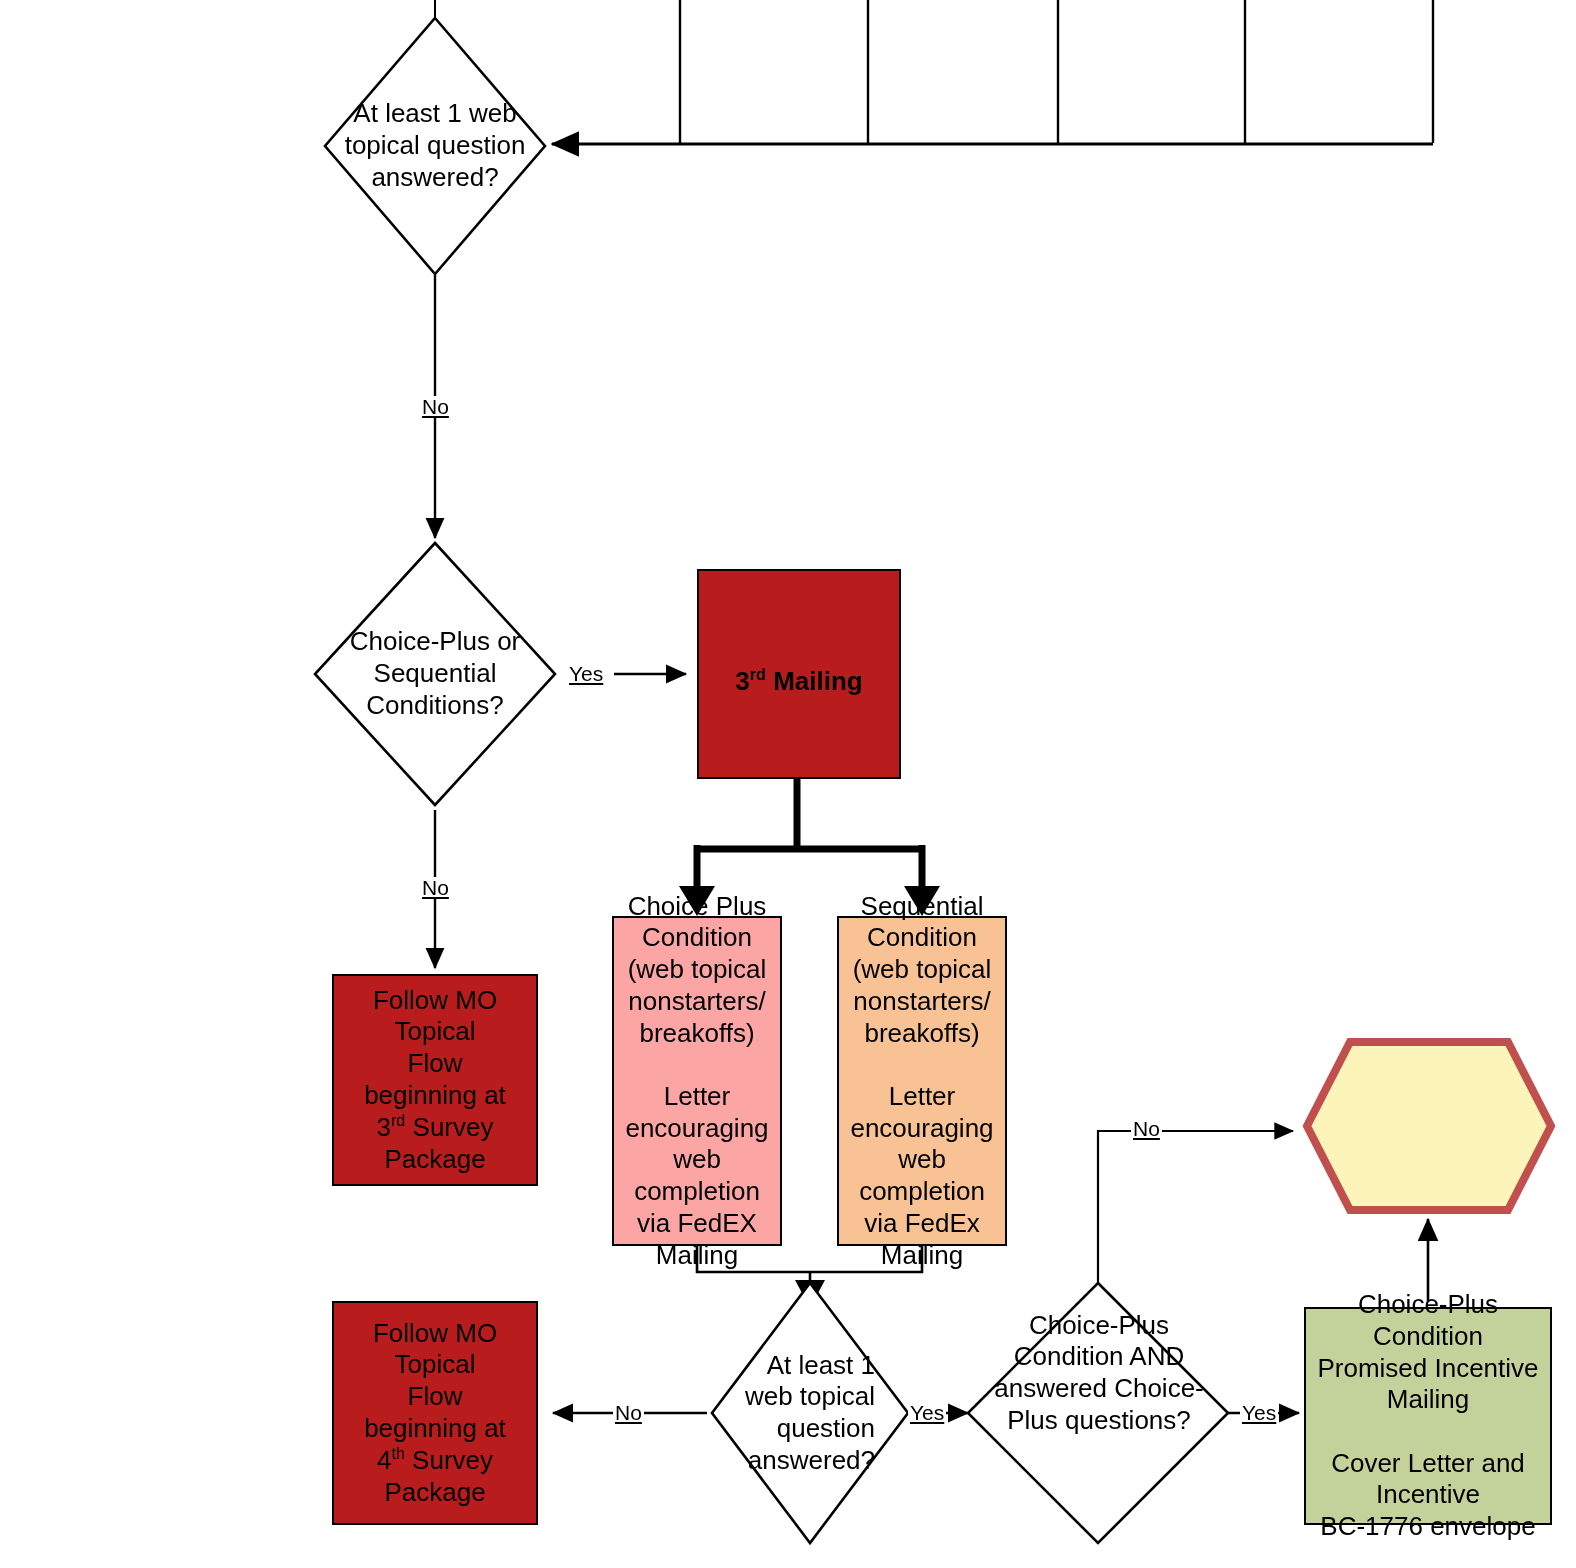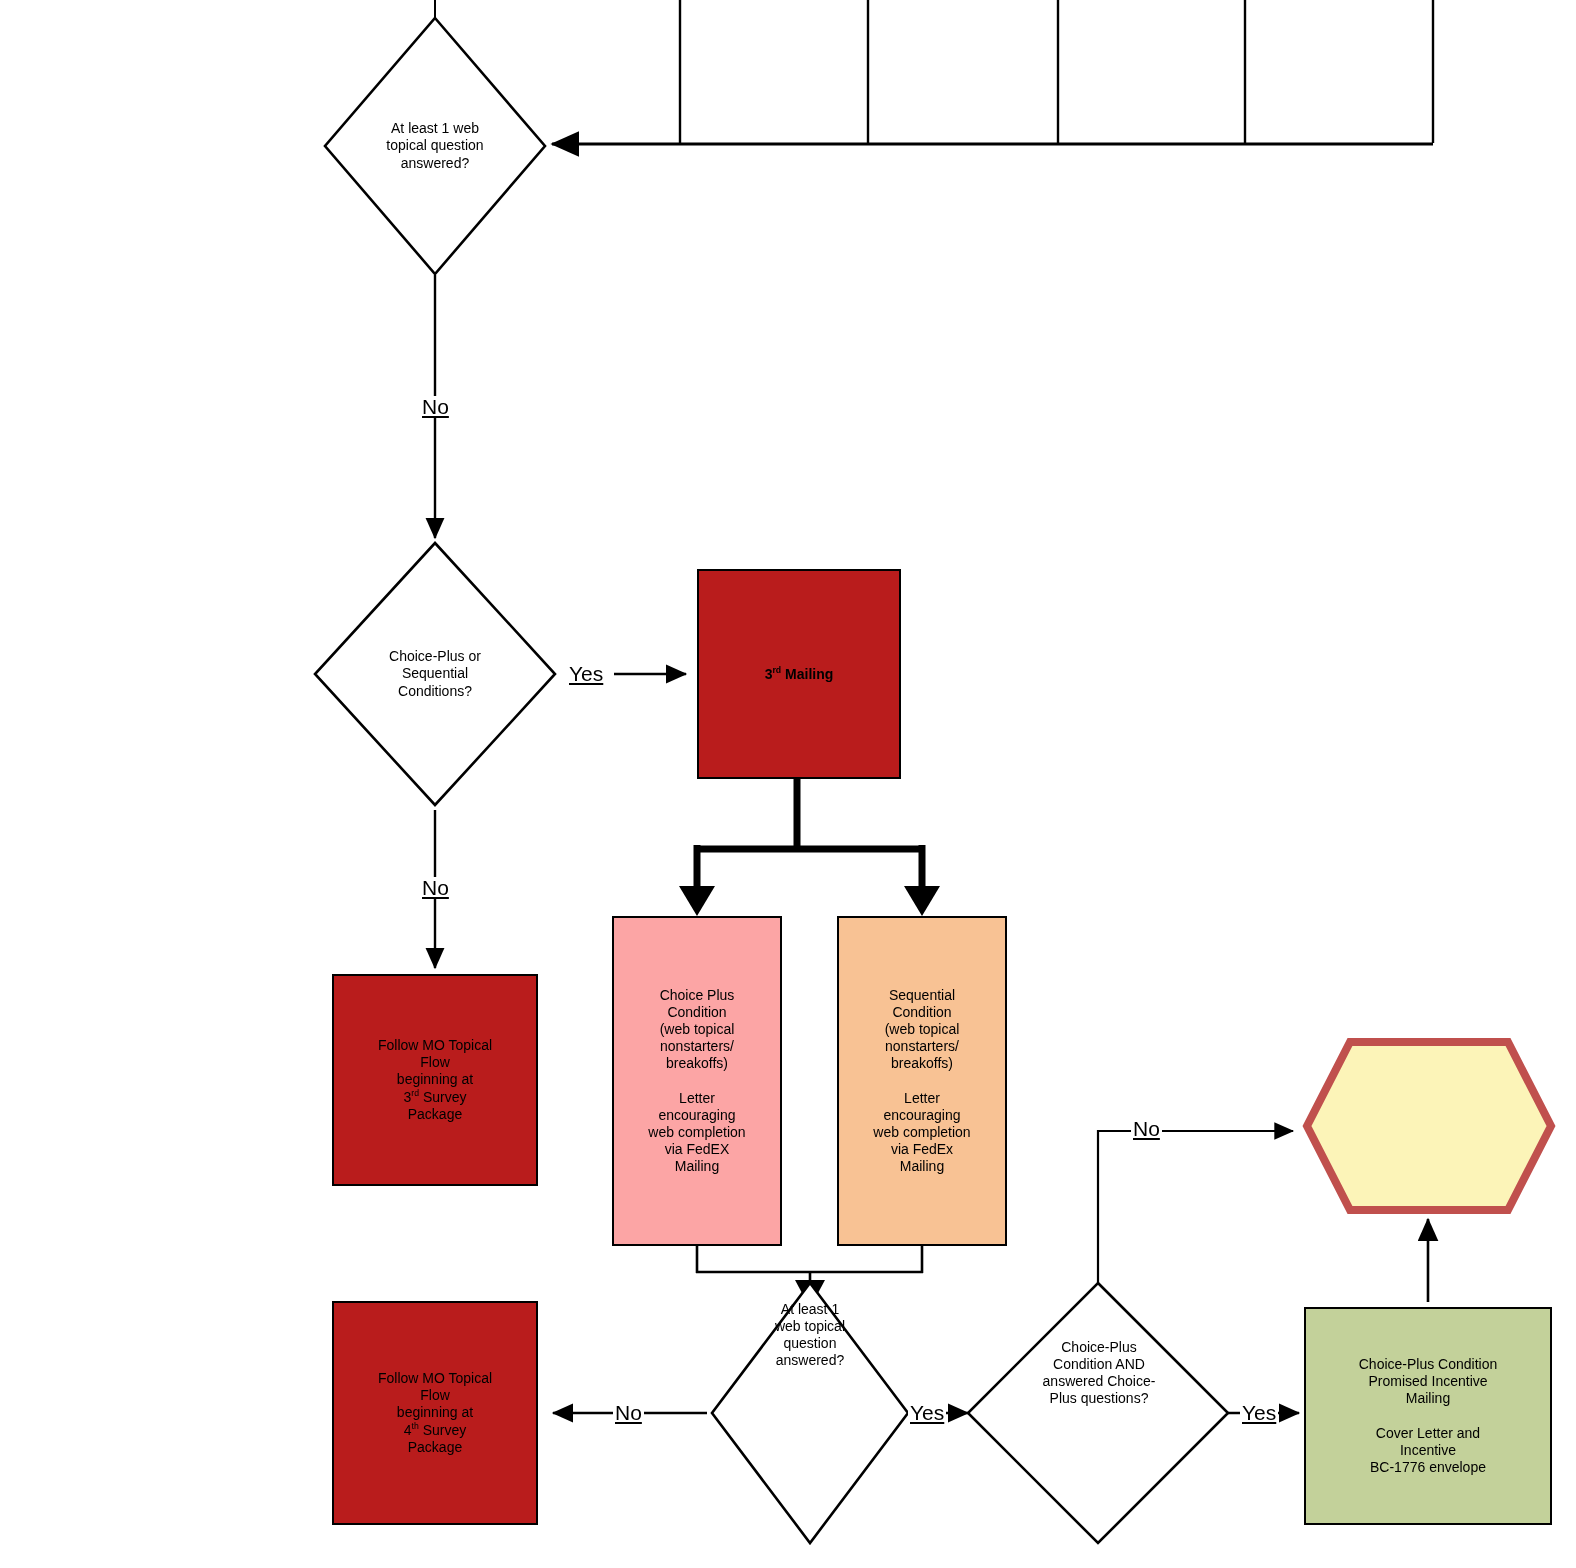--- a/index.html
+++ b/index.html
@@ -1,21 +1,21 @@
 <!DOCTYPE html>
 <html><head>
 <meta charset="utf-8">
 <style>
   html,body{margin:0;padding:0;background:#ffffff;}
   #page{position:relative;width:1576px;height:1568px;background:#ffffff;
         font-family:"Liberation Sans","DejaVu Sans",sans-serif;overflow:hidden;}
   .node{position:absolute;box-sizing:border-box;display:flex;align-items:center;
         justify-content:center;text-align:center;line-height:1.22;color:#000;}
   .rect{border:2px solid #000;background:#b91c1c;}
-  .lbl{font-size:14px;white-space:pre-line;padding:2px 6px;}
+  .lbl{font-size:26px;white-space:pre-line;padding:2px 6px;}
   .lbl b{font-weight:normal;}
   .edge-label{position:absolute;font-size:21px;color:#000;background:#fff;
               padding:0 2px;line-height:1;text-decoration:underline;}
   svg.wires{position:absolute;left:0;top:0;width:1576px;height:1568px;overflow:visible;}
   .sup{font-size:0.62em;vertical-align:super;}
 </style>
 </head>
 <body>
 
 <div id="page">
@@ -81,21 +81,21 @@
 topical question
 answered?</div>
   </div>
 
   <div class="node" style="left:325px;top:623px;width:220px;height:102px;">
     <div class="lbl">Choice-Plus or
 Sequential
 Conditions?</div>
   </div>
 
-  <div class="node" style="left:722px;top:1270px;width:176px;height:130px;">
+  <div class="node" style="left:722px;top:1348px;width:176px;height:130px;text-align:right;">
     <div class="lbl">At least 1
 web topical
 question
 answered?</div>
   </div>
 
   <div class="node" style="left:983px;top:1308px;width:232px;height:130px;">
     <div class="lbl">Choice-Plus
 Condition AND
 answered Choice-

